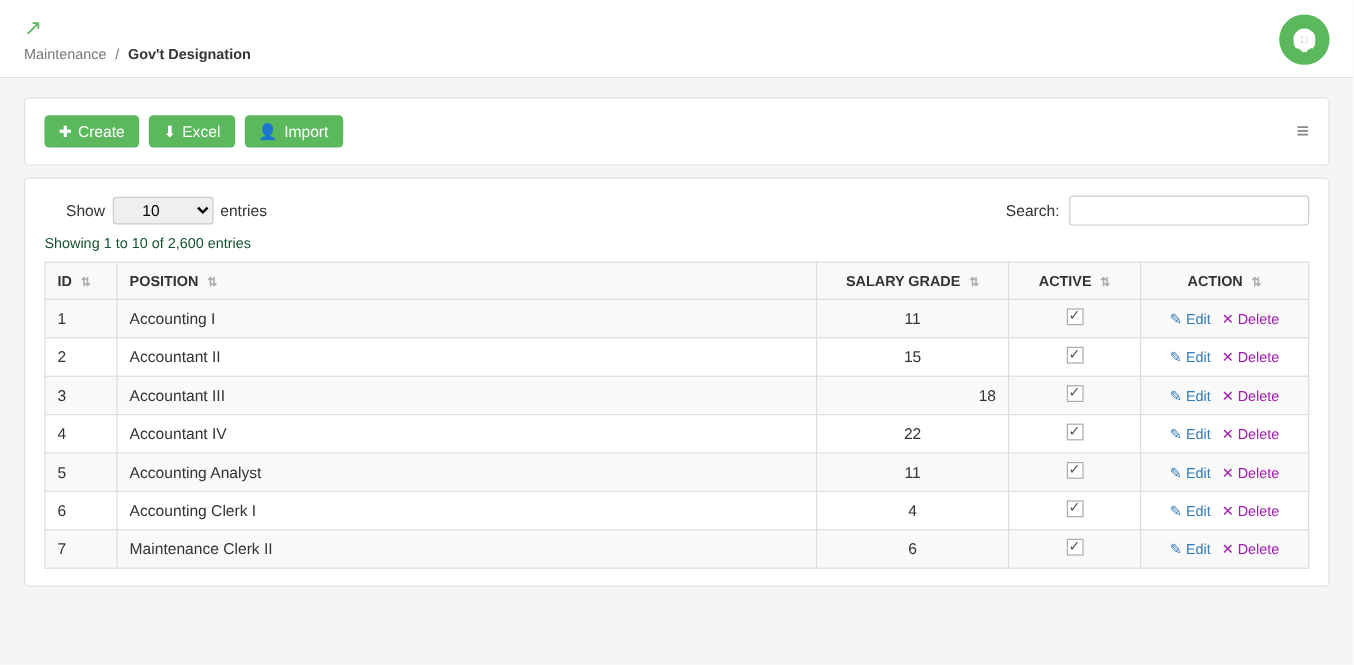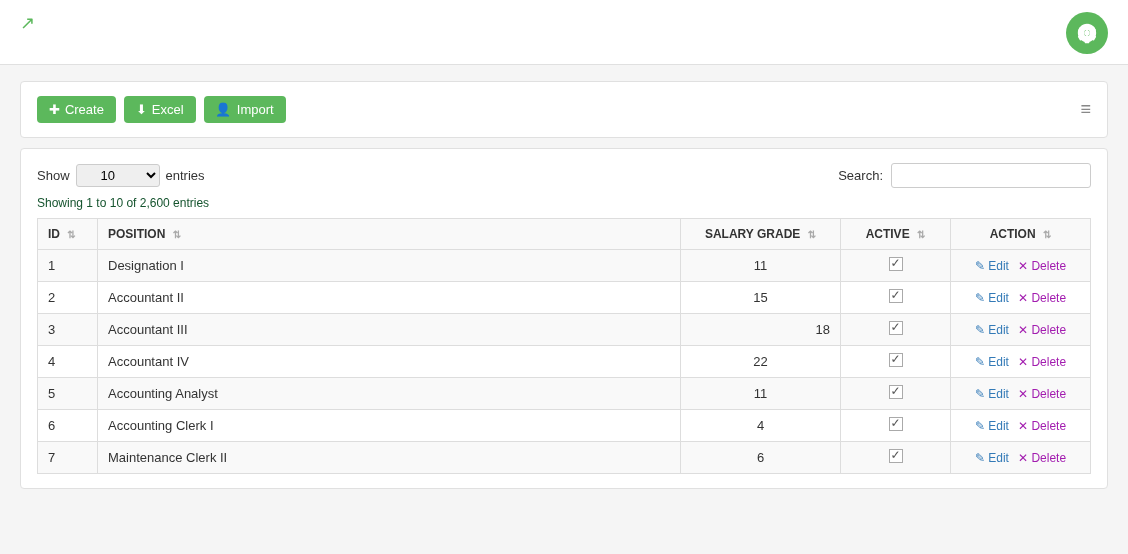--- a/index.html
+++ b/index.html
@@ -87,21 +87,21 @@
       border-radius: 4px;
       padding: 14px 16px;
     }
 
     .table-controls {
       display: flex;
       justify-content: space-between;
       align-items: center;
       margin-bottom: 8px;
     }
-    .show-entries { display: flex; align-items: center; gap: 6px; font-size: 13px; }
+    .show-entries { display: flex; align-items: center; gap: 6px; font-size: 13px; margin-left: 18px; }
     .show-entries select {
       border: 1px solid #ccc;
       border-radius: 3px;
       padding: 2px 20px;
       font-size: 13px;
     }
     .search-area { display: flex; align-items: center; gap: 8px; font-size: 13px; }
     .search-area input {
       border: 1px solid #ccc;
       border-radius: 3px;
@@ -163,20 +163,25 @@
       color: #555;
     }
   </style>
 </head>
 <body>
 
 <div class="header-bar">
   <div class="header-title-area">
     <div class="page-title">
       <span class="chart-icon">↗</span>
+    </div>
+    <div class="breadcrumb">
+      <a href="#">Maintenance</a>
+      <span class="sep">/</span>
+      <span class="current">Gov't Designation</span>
     </div>
   </div>
   <button class="avatar-btn">
     <svg viewBox="0 0 24 24" xmlns="http://www.w3.org/2000/svg">
       <path d="M12 2C6.48 2 2 6.48 2 12s4.48 10 10 10 10-4.48 10-10S17.52 2 12 2zm-1 14H9V8h2v8zm4 0h-2V8h2v8z"></path>
       <circle cx="12" cy="12" r="3"></circle>
       <path d="M19.43 12.98A7.958 7.958 0 0019.5 12c0-.34-.03-.67-.07-1l2.17-1.65c.19-.15.24-.42.12-.64l-2.06-3.57a.499.499 0 00-.61-.22l-2.57 1.03a7.44 7.44 0 00-1.71-.99l-.39-2.73A.488.488 0 0013.5 3h-4c-.25 0-.46.18-.49.42l-.39 2.73c-.61.25-1.17.59-1.71.99l-2.57-1.03a.495.495 0 00-.61.22L2.18 9.9a.49.49 0 00.12.64L4.47 12c-.04.33-.07.66-.07 1s.03.67.07 1l-2.17 1.65a.49.49 0 00-.12.64l2.06 3.57c.12.22.39.3.61.22l2.57-1.03c.54.4 1.1.74 1.71.99l.39 2.73c.03.24.24.42.49.42h4c.25 0 .46-.18.49-.42l.39-2.73a7.44 7.44 0 001.71-.99l2.57 1.03c.22.08.49 0 .61-.22l2.06-3.57a.49.49 0 00-.12-.64L19.43 12.98zM12 15.5c-1.93 0-3.5-1.57-3.5-3.5s1.57-3.5 3.5-3.5 3.5 1.57 3.5 3.5-1.57 3.5-3.5 3.5z"></path>
     </svg>
   </button>
 </div>
@@ -239,21 +244,21 @@
           </th>
           <th class="center" style="width:140px;">
             ACTION <span class="sort-icons">⇅</span>
           </th>
         </tr>
       </thead>
       <tbody id="table-body">
 
       <tr>
             <td>1</td>
-            <td>Designation I</td>
+            <td>Accounting I</td>
             <td style="text-align: center;">11</td>
             <td style="text-align: center;"><span class="checkbox-display"></span></td>
             <td class="action-cell" style="text-align: center;"><a href="#" class="edit-link">✎ Edit</a><span class="action-sep"> </span><a href="#" class="delete-link">✕ Delete</a></td>
           </tr>
           <tr>
             <td>2</td>
             <td>Accountant II</td>
             <td style="text-align: center;">15</td>
             <td style="text-align: center;"><span class="checkbox-display"></span></td>
             <td class="action-cell" style="text-align: center;"><a href="#" class="edit-link">✎ Edit</a><span class="action-sep"> </span><a href="#" class="delete-link">✕ Delete</a></td>

